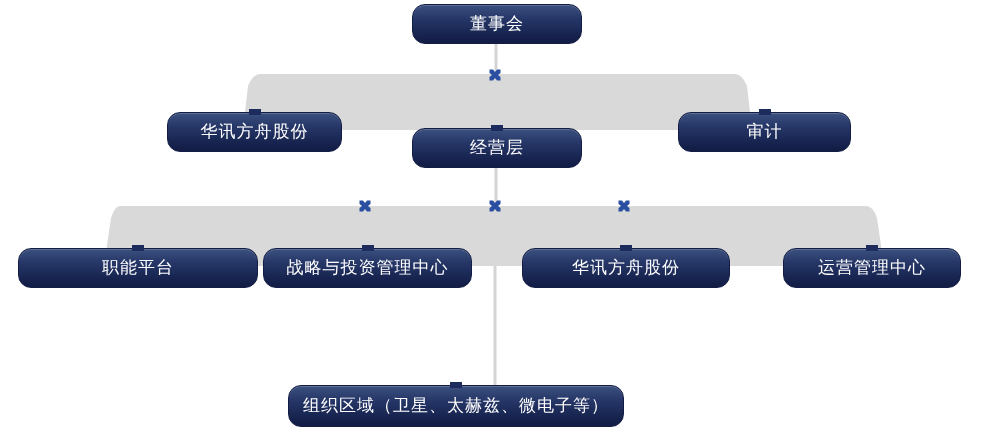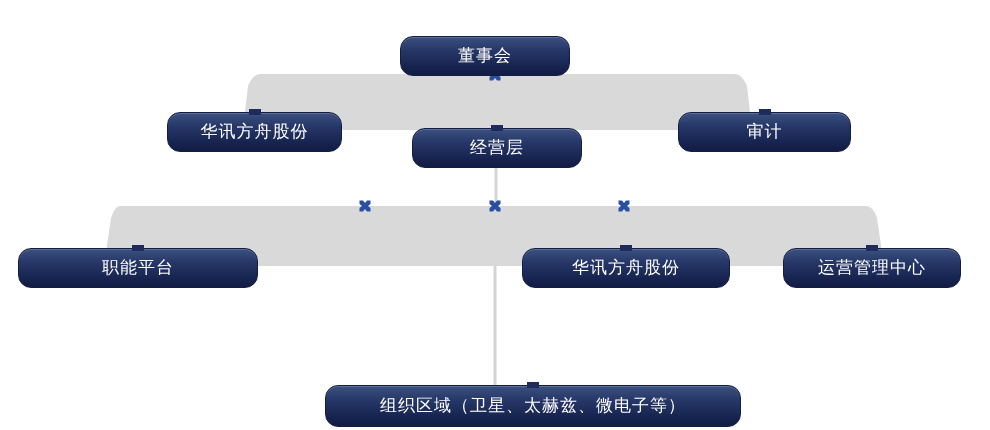--- a/index.html
+++ b/index.html
@@ -69,41 +69,44 @@
 
     <path fill="#d9d9d9" d="M260,74 L735,74 Q742,74 747,86 L752,130 L243,130 L248,86 Q253,74 260,74 Z"></path>
     <path fill="#d9d9d9" d="M120,206 L866,206 Q873,206 877,218 L884,266 L104,266 L111,218 Q115,206 120,206 Z"></path>
 
     <use href="#marker-shape" transform="translate(495,75)" fill="#2a4fa0"></use>
     <use href="#marker-shape" transform="translate(365,206)" fill="#2a4fa0"></use>
     <use href="#marker-shape" transform="translate(495,206)" fill="#2a4fa0"></use>
     <use href="#marker-shape" transform="translate(624,206)" fill="#2a4fa0"></use>
   </svg>
 
-  <div class="node" style="left:400px; top:4px; width:170px; height:40px;margin-top:32px;">
+  <div class="node" style="left:412px; top:4px; width:170px; height:40px;">
     <span class="node-label">董事会</span>
   </div>
 
   <div class="node tab" style="left:167px; top:112px; width:175px; height:40px;">
     <span class="node-label">华讯方舟股份</span>
   </div>
   <div class="node tab" style="left:412px; top:128px; width:170px; height:40px;">
     <span class="node-label">经营层</span>
   </div>
   <div class="node tab" style="left:655px; top:112px; width:173px; height:40px;margin-left:23px;">
     <span class="node-label">审计</span>
   </div>
 
   <div class="node tab" style="left:18px; top:248px; width:240px; height:40px;">
     <span class="node-label">职能平台</span>
   </div>
+  <div class="node tab" style="left:263px; top:248px; width:209px; height:40px;">
+    <span class="node-label">战略与投资管理中心</span>
+  </div>
   <div class="node tab" style="left:522px; top:248px; width:208px; height:40px;">
     <span class="node-label">华讯方舟股份</span>
   </div>
   <div class="node tab" style="left:783px; top:248px; width:178px; height:40px;">
     <span class="node-label">运营管理中心</span>
   </div>
 
-  <div class="node tab" style="left:288px; top:385px; width:416px; height:42px;margin-left:37px;">
+  <div class="node tab" style="left:288px; top:385px; width:336px; height:42px;">
     <span class="node-label">组织区域（卫星、太赫兹、微电子等）</span>
   </div>
 
 </div>
 
 </body></html>

